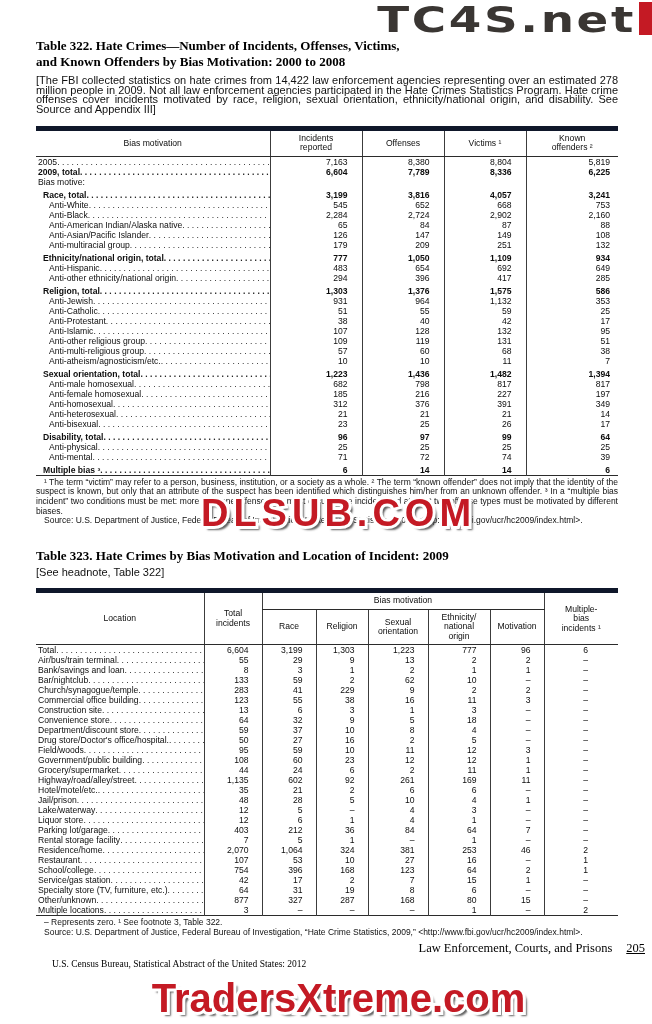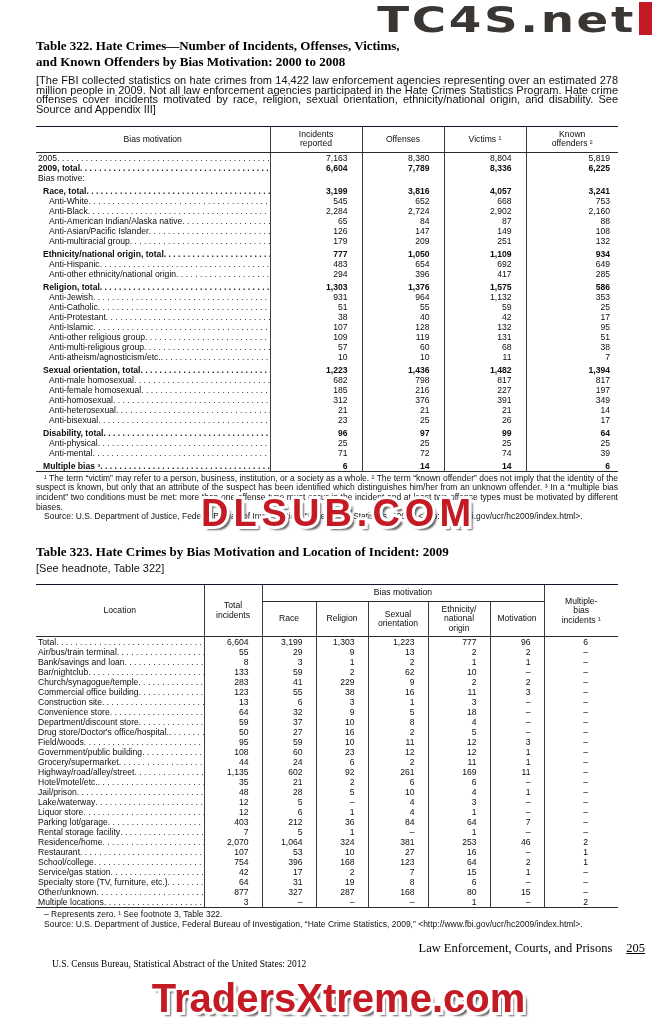--- a/index.html
+++ b/index.html
@@ -11,21 +11,21 @@
   .t-title{font-family:"Liberation Serif",serif;font-weight:bold;font-size:13px;line-height:16px;white-space:pre-line;color:#000;}
   #title322{margin-top:38px;}
   #title323{margin-top:22px;}
   .headnote{font-size:11px;line-height:9.7px;text-align:justify;margin-top:6px;color:#111;}
   .headnote.small{text-align:left;margin-top:4px;}
 
   table{border-collapse:collapse;table-layout:fixed;width:582px;font-size:8.6px;color:#0d0d0d;}
   #t322{margin-top:7px;border-bottom:1px solid #2b2b2b;}
   #t323{margin-top:6px;border-bottom:1px solid #2b2b2b;}
   thead th{font-weight:normal;text-align:center;vertical-align:middle;white-space:pre-line;
-           border-top:1px solid #0f172a;border-bottom:1px solid #2b2b2b;padding:3px 2px;line-height:9.5px;}
+           border-top:5px solid #0f172a;border-bottom:1px solid #2b2b2b;padding:3px 2px;line-height:9.5px;}
   #t323 thead tr.h2 th{border-top:none;}
   th.bl, td + td{border-left:1px solid #3c3c3c;}
   #t322 thead th + th{border-left:1px solid #3c3c3c;}
   #t323 thead th.span{border-bottom:1px solid #2b2b2b;}
   tbody td{vertical-align:bottom;line-height:10px;padding:0;}
   td.lbl{padding-left:2px;}
   .lw{display:flex;overflow:hidden;white-space:nowrap;}
   .lt{flex:0 0 auto;}
   .dots{flex:1 1 auto;overflow:hidden;color:#222;}
   .dots::before{content:" . . . . . . . . . . . . . . . . . . . . . . . . . . . . . . . . . . . . . . . . . . . . . . . . . . . . . . . . . . . . . . . . . . . .";}

